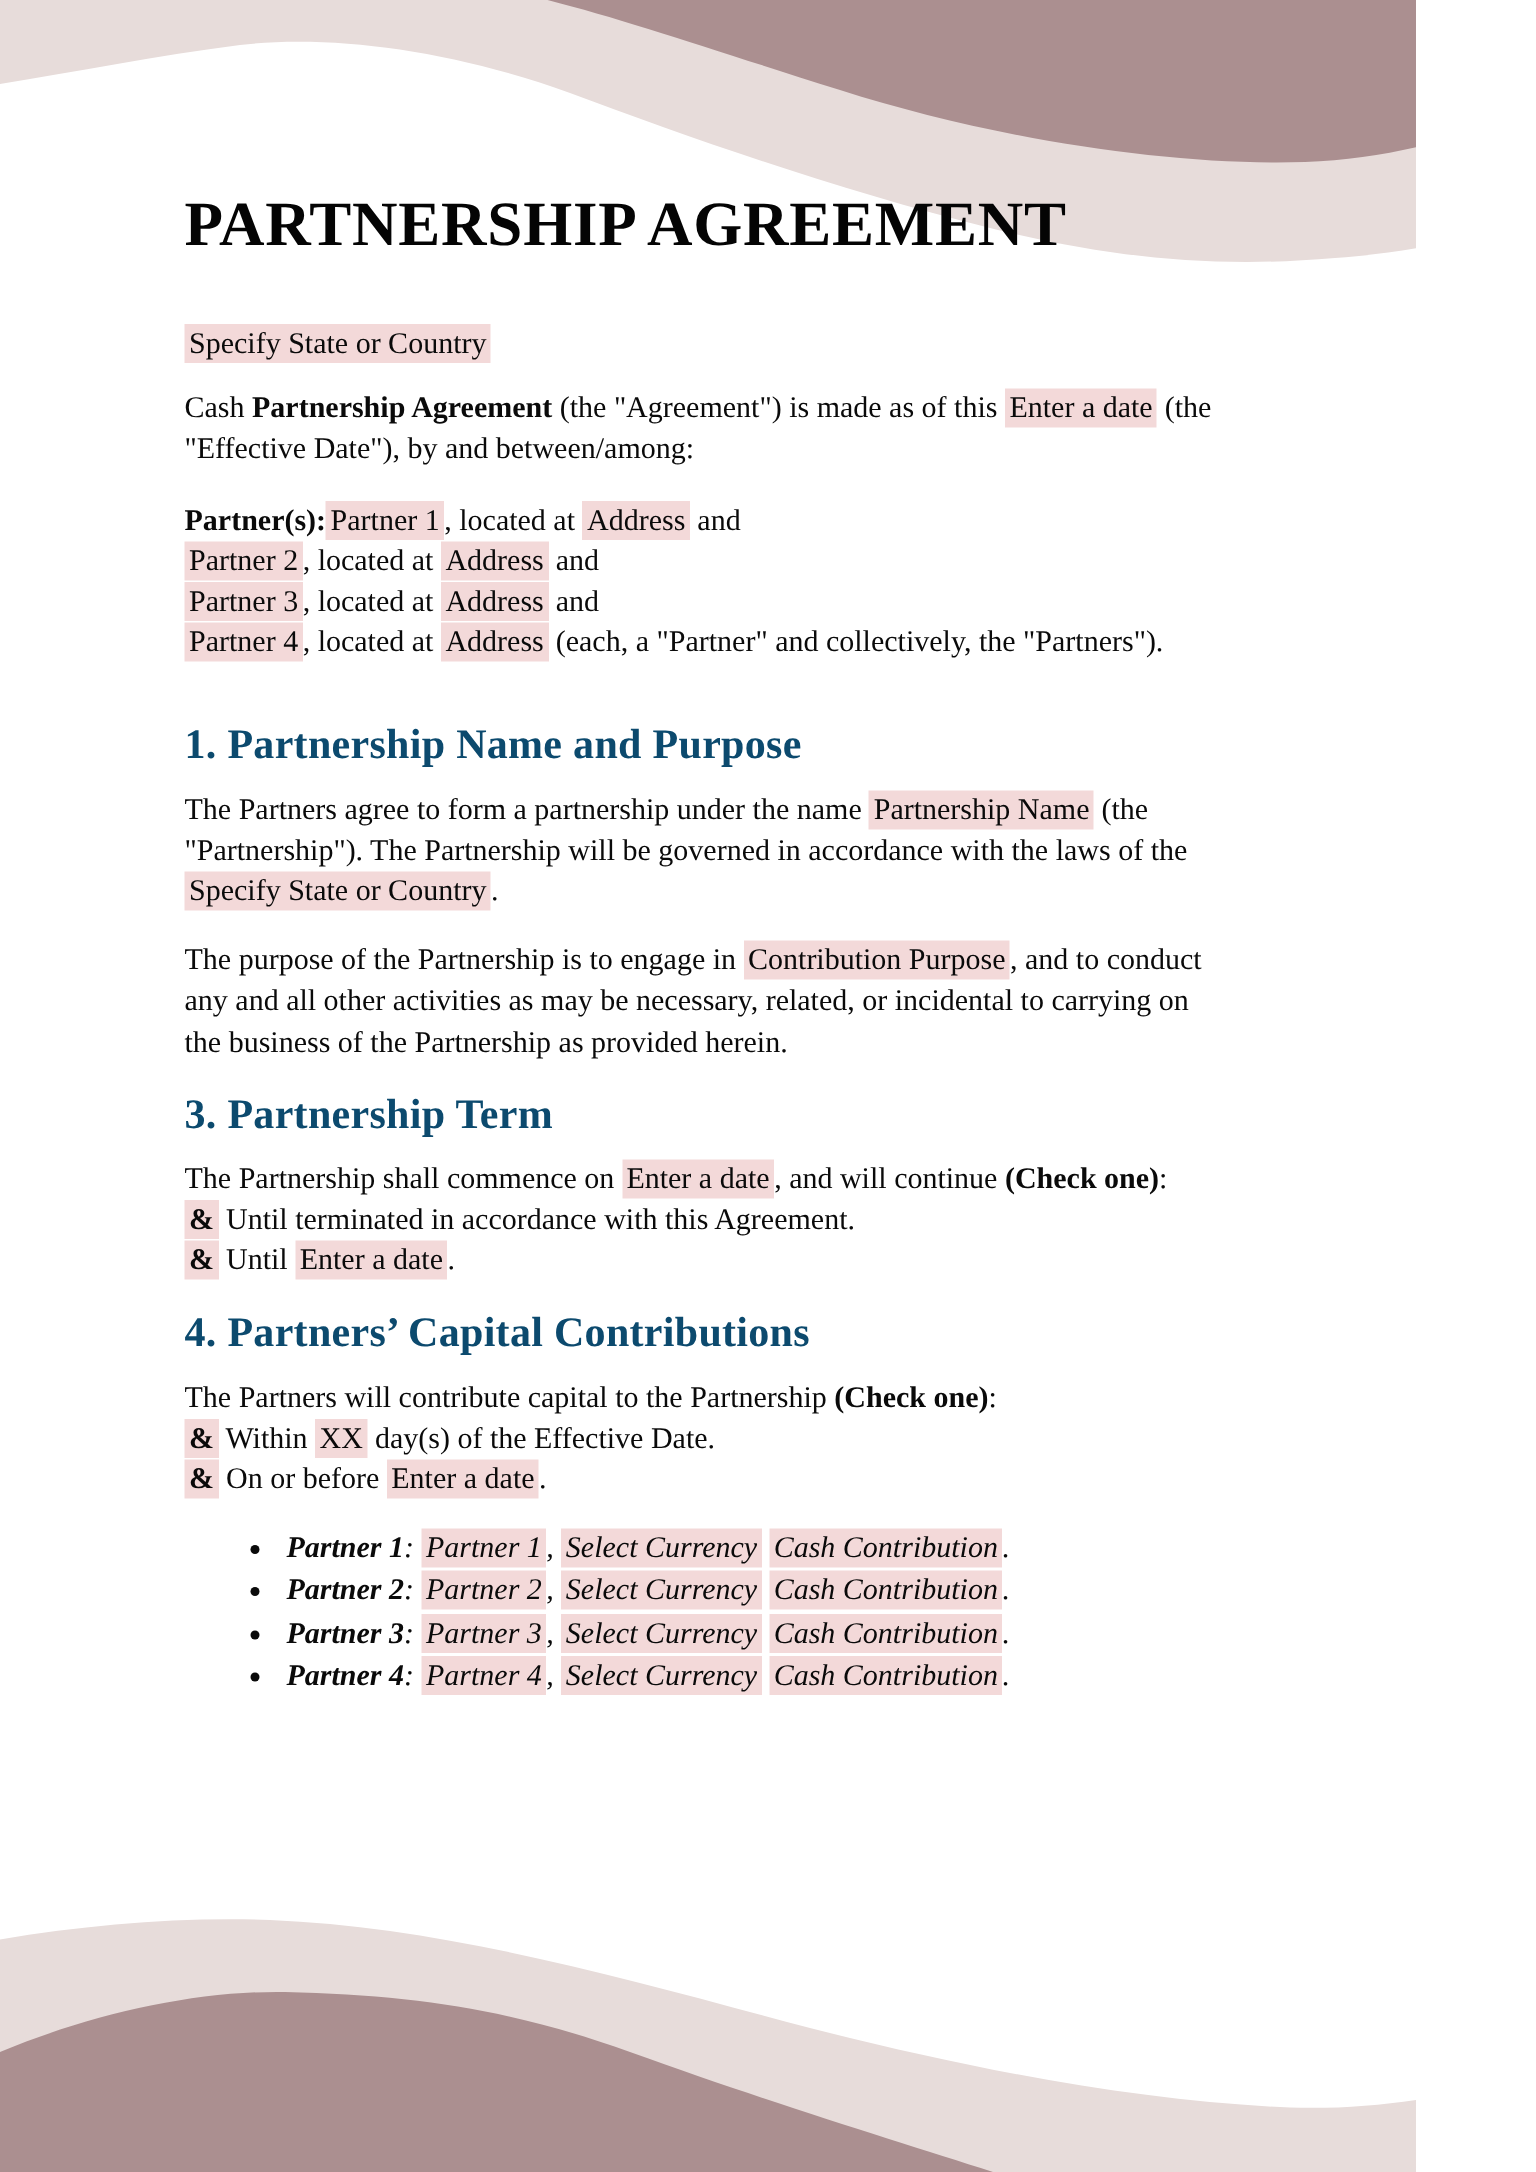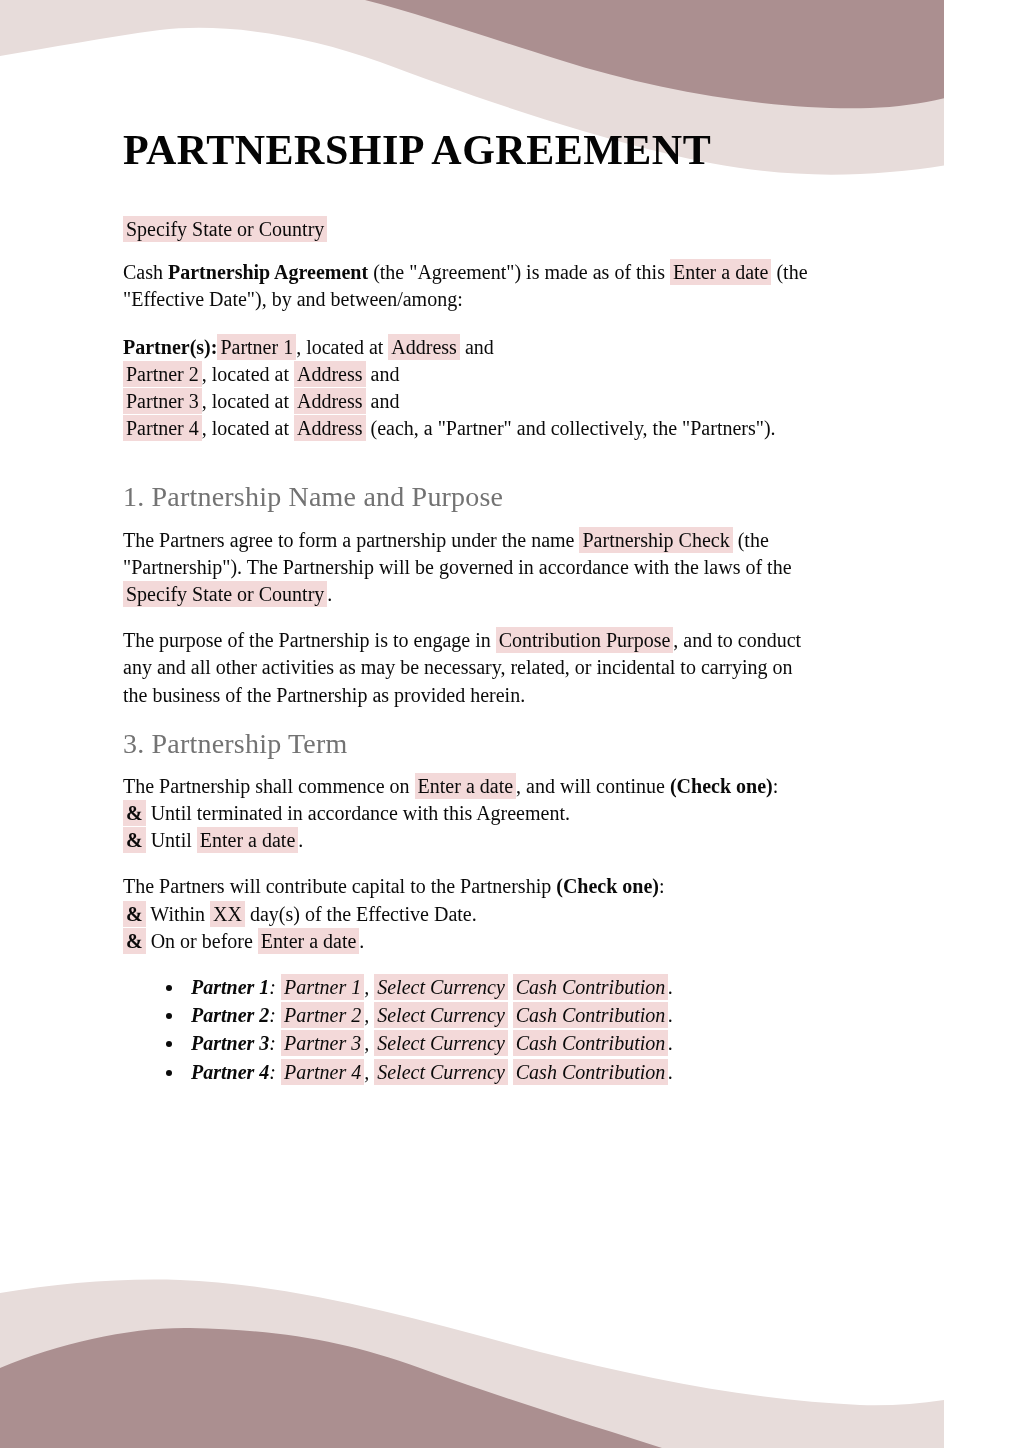--- a/index.html
+++ b/index.html
@@ -35,25 +35,25 @@
     letter-spacing:0.5px;
     margin:0 0 44px 0;
     color:#040404;
   }
   p{margin:0 0 19px 0;}
   .state-line{margin-bottom:16px;}
   .opening{margin-bottom:20px;}
   .partners{margin-bottom:39px;}
   .section-heading{
     font-size:28px;
-    font-weight:normal;
+    font-weight:bold;
     line-height:1.15;
     margin:1px 0 13px 0;
     letter-spacing:0.2px;
-    color:#737373;
+    color:#0c4a6e;
   }
   .seg-b{font-weight:bold;}
   .seg-hl{background:var(--hl);padding:2px 3px;}
   ul.bullet-list{margin:0;padding:0 0 0 62px;list-style:disc;font-style:italic;}
   ul.bullet-list li{margin:0 0 1px 0;padding-left:6px;}
 </style>
 </head>
 <body>
 
 <div class="page">
@@ -74,34 +74,35 @@
     <p class="state-line"><span class="seg-hl">Specify State or Country</span></p>
 
     <p class="opening"><span>Cash </span><span class="seg-b">Partnership Agreement</span><span> (the "Agreement") is made as of this </span><span class="seg-hl">Enter a date</span><span> (the "Effective Date"), by and between/among:</span></p>
 
     <p class="partners"><span class="seg-b">Partner(s):</span><span class="seg-hl">Partner 1</span><span>, located at </span><span class="seg-hl">Address</span><span> and</span><br><span class="seg-hl">Partner 2</span><span>, located at </span><span class="seg-hl">Address</span><span> and</span><br><span class="seg-hl">Partner 3</span><span>, located at </span><span class="seg-hl">Address</span><span> and</span><br><span class="seg-hl">Partner 4</span><span>, located at </span><span class="seg-hl">Address</span><span> (each, a "Partner" and collectively, the "Partners").</span></p>
 
     <div id="sections">
   <section class="doc-section">
     <h2 class="section-heading">1. Partnership Name and Purpose</h2>
     <div class="blocks">
-            <p><span>The Partners agree to form a partnership under the name </span><span class="seg-hl">Partnership Check</span><span> (the "Partnership"). The Partnership will be governed in accordance with the laws of the </span><span class="seg-hl">Specify State or Country</span><span>.</span></p>
+            <p><span>The Partners agree to form a partnership under the name </span><span class="seg-hl">Partnership Name</span><span> (the "Partnership"). The Partnership will be governed in accordance with the laws of the </span><span class="seg-hl">Specify State or Country</span><span>.</span></p>
             <p><span>The purpose of the Partnership is to engage in </span><span class="seg-hl">Contribution Purpose</span><span>, and to conduct any and all other activities as may be necessary, related, or incidental to carrying on the business of the Partnership as provided herein.</span></p>
           </div>
   </section>
 
 
   <section class="doc-section">
     <h2 class="section-heading">3. Partnership Term</h2>
     <div class="blocks">
             <p><span>The Partnership shall commence on </span><span class="seg-hl">Enter a date</span><span>, and will continue </span><span class="seg-b">(Check one)</span><span>:</span><br><span class="seg-b seg-hl">&amp;</span><span> Until terminated in accordance with this Agreement.</span><br><span class="seg-b seg-hl">&amp;</span><span> Until </span><span class="seg-hl">Enter a date</span><span>.</span></p>
           </div>
   </section>
 
   <section class="doc-section">
+    <h2 class="section-heading">4. Partners’ Capital Contributions</h2>
     <div class="blocks">
             <p><span>The Partners will contribute capital to the Partnership </span><span class="seg-b">(Check one)</span><span>:</span><br><span class="seg-b seg-hl">&amp;</span><span> Within </span><span class="seg-hl">XX</span><span> day(s) of the Effective Date.</span><br><span class="seg-b seg-hl">&amp;</span><span> On or before </span><span class="seg-hl">Enter a date</span><span>.</span></p>
             <ul class="bullet-list">
               <li><span class="seg-b">Partner 1</span><span>: </span><span class="seg-hl">Partner 1</span><span>, </span><span class="seg-hl">Select Currency</span><span> </span><span class="seg-hl">Cash Contribution</span><span>.</span></li>
               <li><span class="seg-b">Partner 2</span><span>: </span><span class="seg-hl">Partner 2</span><span>, </span><span class="seg-hl">Select Currency</span><span> </span><span class="seg-hl">Cash Contribution</span><span>.</span></li>
               <li><span class="seg-b">Partner 3</span><span>: </span><span class="seg-hl">Partner 3</span><span>, </span><span class="seg-hl">Select Currency</span><span> </span><span class="seg-hl">Cash Contribution</span><span>.</span></li>
               <li><span class="seg-b">Partner 4</span><span>: </span><span class="seg-hl">Partner 4</span><span>, </span><span class="seg-hl">Select Currency</span><span> </span><span class="seg-hl">Cash Contribution</span><span>.</span></li>
             </ul>
           </div>
   </section>

